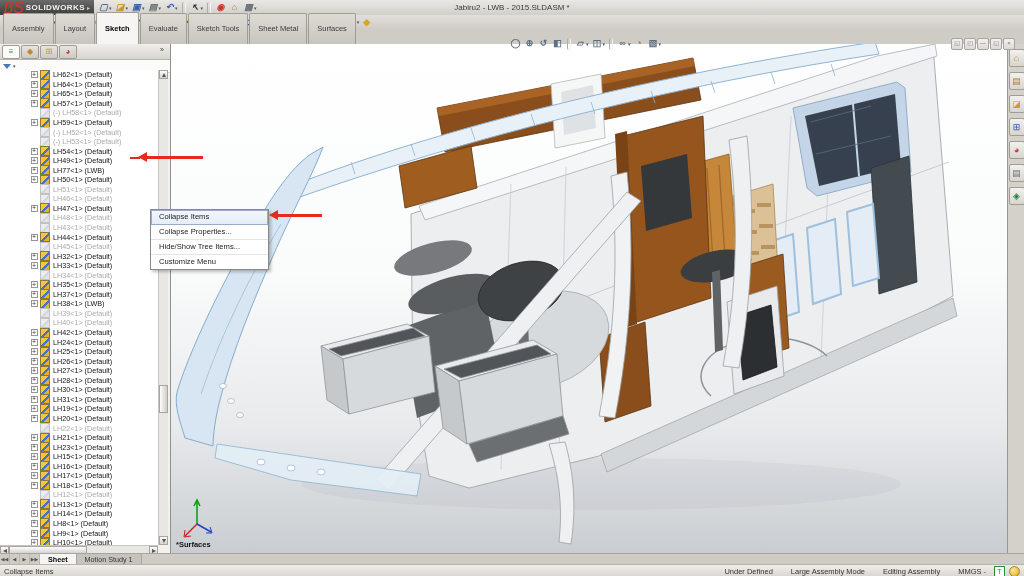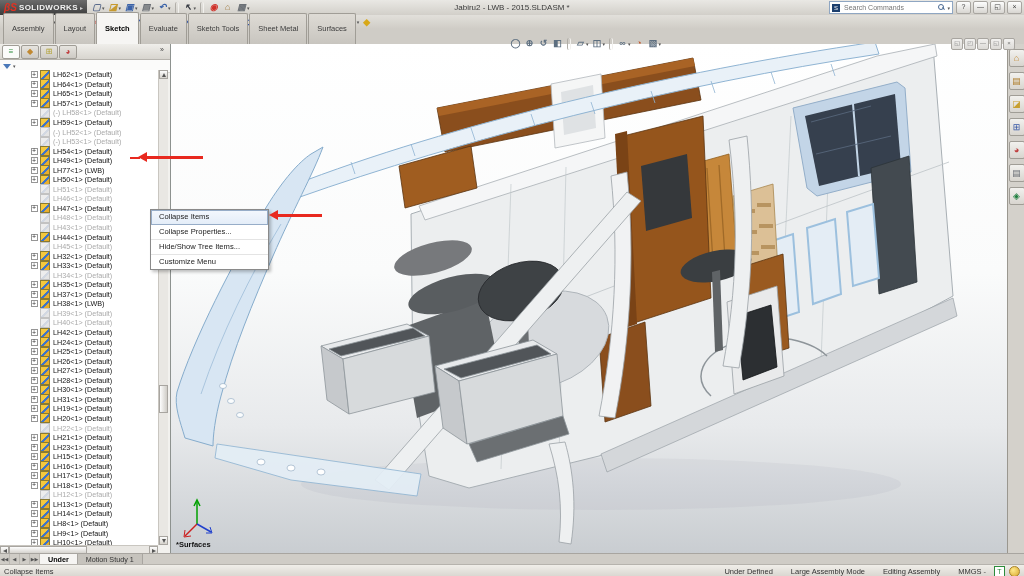--- a/index.html
+++ b/index.html
@@ -4,21 +4,21 @@
 <style>
   html,body{margin:0;padding:0;background:#888;}
   #app{position:relative;width:1024px;height:576px;overflow:hidden;
        font-family:"Liberation Sans",sans-serif;background:#d6d3cd;
        -webkit-font-smoothing:antialiased;}
   
   #titlebar{position:absolute;left:0;top:0;width:1024px;height:15px;
     background:linear-gradient(#e9e8e4,#d2cfc9);border-bottom:1px solid #b6b3ad;
     display:flex;align-items:center;font-size:8px;color:#333;}
   #logo{display:flex;align-items:center;gap:2px;padding:0 4px;background:linear-gradient(#6b6b6b,#3c3c3c);height:15px;}
-  #logo .s{color:#e03222;font-weight:bold;font-style:italic;font-size:10px;}
+  #logo .s{color:#e03222;font-weight:normal;font-style:italic;font-size:16px;}
   #logo .w{color:#f2f2f2;font-weight:bold;font-size:8px;letter-spacing:.4px;}
   #logo .ar{color:#ccc;font-size:6px;}
   .tbar{display:flex;align-items:center;gap:1px;padding:0 3px;}
   .tbtn{display:inline-flex;align-items:center;height:13px;padding:0 1px;border-radius:2px;}
   .tbtn .g{display:inline-block;width:11px;height:11px;line-height:11px;text-align:center;
            font-size:9px;font-weight:bold;}
   .tbtn.hasdd::after{content:"▾";font-size:5px;color:#555;margin-left:0px;}
   .tbtn.sep{width:2px;height:12px;border-left:1px solid #b0ada7;border-right:1px solid #f2f1ee;padding:0;margin:0 2px;}
   #doc-title{position:absolute;left:0;right:0;text-align:center;pointer-events:none;color:#3a3a3a;}
   #title-right{margin-left:auto;display:flex;align-items:center;gap:3px;padding-right:2px;}
@@ -161,35 +161,20 @@
           <i class="g" style="color: rgb(208, 48, 40);">◉</i>
         </span>
         <span class="tbtn">
           <i class="g" style="color: rgb(154, 112, 48);">⌂</i>
         </span>
         <span class="tbtn hasdd">
           <i class="g" style="color: rgb(107, 112, 118);">▦</i>
         </span>
       </div>
     <div id="doc-title">Jabiru2 - LWB - 2015.SLDASM *</div>
-    <div id="title-right">
-      <div id="searchbox">
-        <span class="swicon">S</span>
-        <input placeholder="Search Commands" style="">
-        <span class="mag"></span>
-        <span style="font-size:5px;color:#555">▾</span>
-      </div>
-      <span style="display:flex;gap:2px;">
-
-      <span class="winbtn hasdd"><i class="g" style="font-style:normal">?</i></span>
-          <span class="winbtn"><i class="g" style="font-style:normal">—</i></span>
-          <span class="winbtn"><i class="g" style="font-style:normal">◱</i></span>
-          <span class="winbtn"><i class="g" style="font-style:normal">×</i></span>
-        </span>
-    </div>
   </div>
 
   <div id="toolbar2">
 
   <span class="tbtn hasdd">
         <i class="g" style="font-style: normal; color: rgb(176, 48, 32);">✎</i>
       </span>
       <span class="tbtn hasdd">
         <i class="g" style="font-style: normal; color: rgb(56, 88, 168);">◇</i>
       </span>
@@ -760,21 +745,21 @@
       <span class="tpbtn"><i class="g" style="font-style: normal; color: rgb(32, 128, 64);">◈</i></span>
     </div>
 
   <div id="modeltabs">
     <span class="navbtn">◀◀</span>
     <span class="navbtn">◀</span>
     <span class="navbtn">▶</span>
     <span class="navbtn">▶▶</span>
     <span style="display:flex;">
 
-    <span class="mtab active">Under</span>
+    <span class="mtab active">Sheet</span>
         <span class="mtab">Motion Study 1</span>
       </span>
   </div>
 
   <div id="statusbar">
     <span id="statusmsg">Collapse Items</span>
     <span class="sfield">Under Defined</span>
     <span class="sfield">Large Assembly Mode</span>
     <span class="sfield">Editing Assembly</span>
     <span class="sfield" style="padding-right:2px;">MMGS</span>

